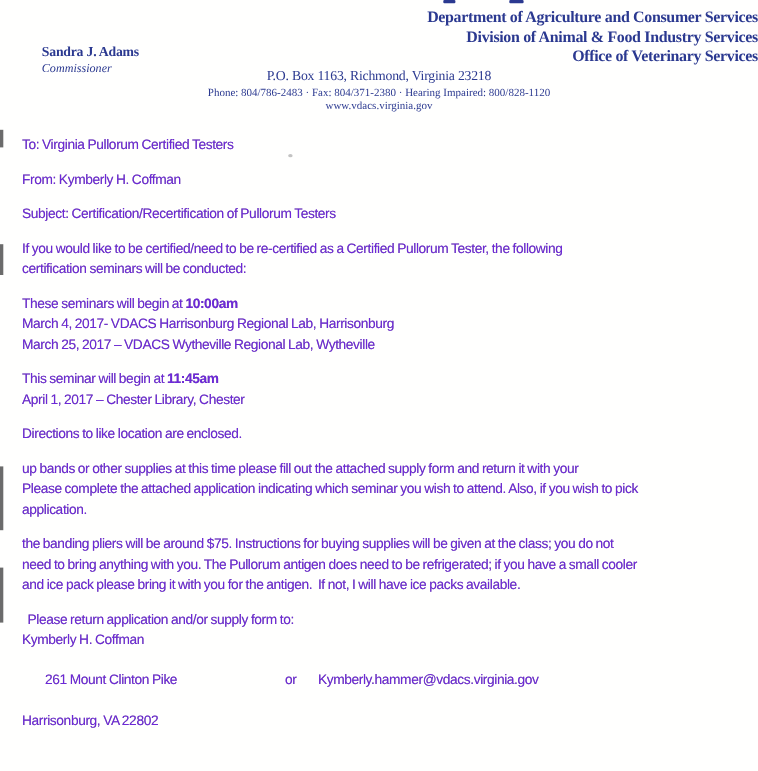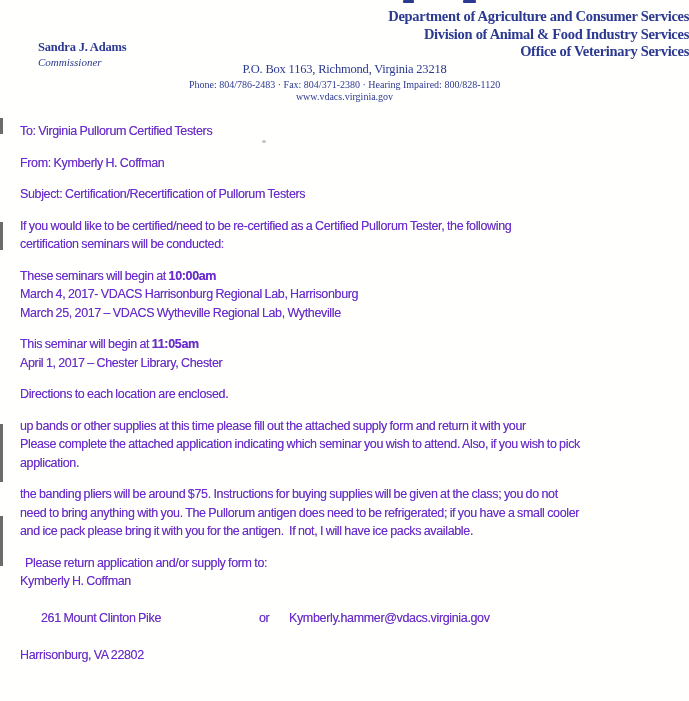--- a/index.html
+++ b/index.html
@@ -110,25 +110,25 @@
       <div class="line">certification seminars will be conducted:</div>
     </div>
 
     <div class="block">
       <div class="line"><span>These seminars will begin at </span><strong>10:00am</strong></div>
       <div class="line">March 4, 2017- VDACS Harrisonburg Regional Lab, Harrisonburg</div>
       <div class="line">March 25, 2017 – VDACS Wytheville Regional Lab, Wytheville</div>
     </div>
 
     <div class="block">
-      <div class="line"><span>This seminar will begin at </span><strong>11:05am</strong></div>
+      <div class="line"><span>This seminar will begin at </span><strong>11:45am</strong></div>
       <div class="line">April 1, 2017 – Chester Library, Chester</div>
     </div>
 
-    <div class="block line">Directions to each location are enclosed.</div>
+    <div class="block line">Directions to like location are enclosed.</div>
 
     <div class="block">
       <div class="line">up bands or other supplies at this time please fill out the attached supply form and return it with your</div>
       <div class="line">Please complete the attached application indicating which seminar you wish to attend. Also, if you wish to pick</div>
       <div class="line">application.</div>
     </div>
 
     <div class="block">
       <div class="line">the banding pliers will be around $75. Instructions for buying supplies will be given at the class; you do not</div>
       <div class="line">need to bring anything with you. The Pullorum antigen does need to be refrigerated; if you have a small cooler</div>

